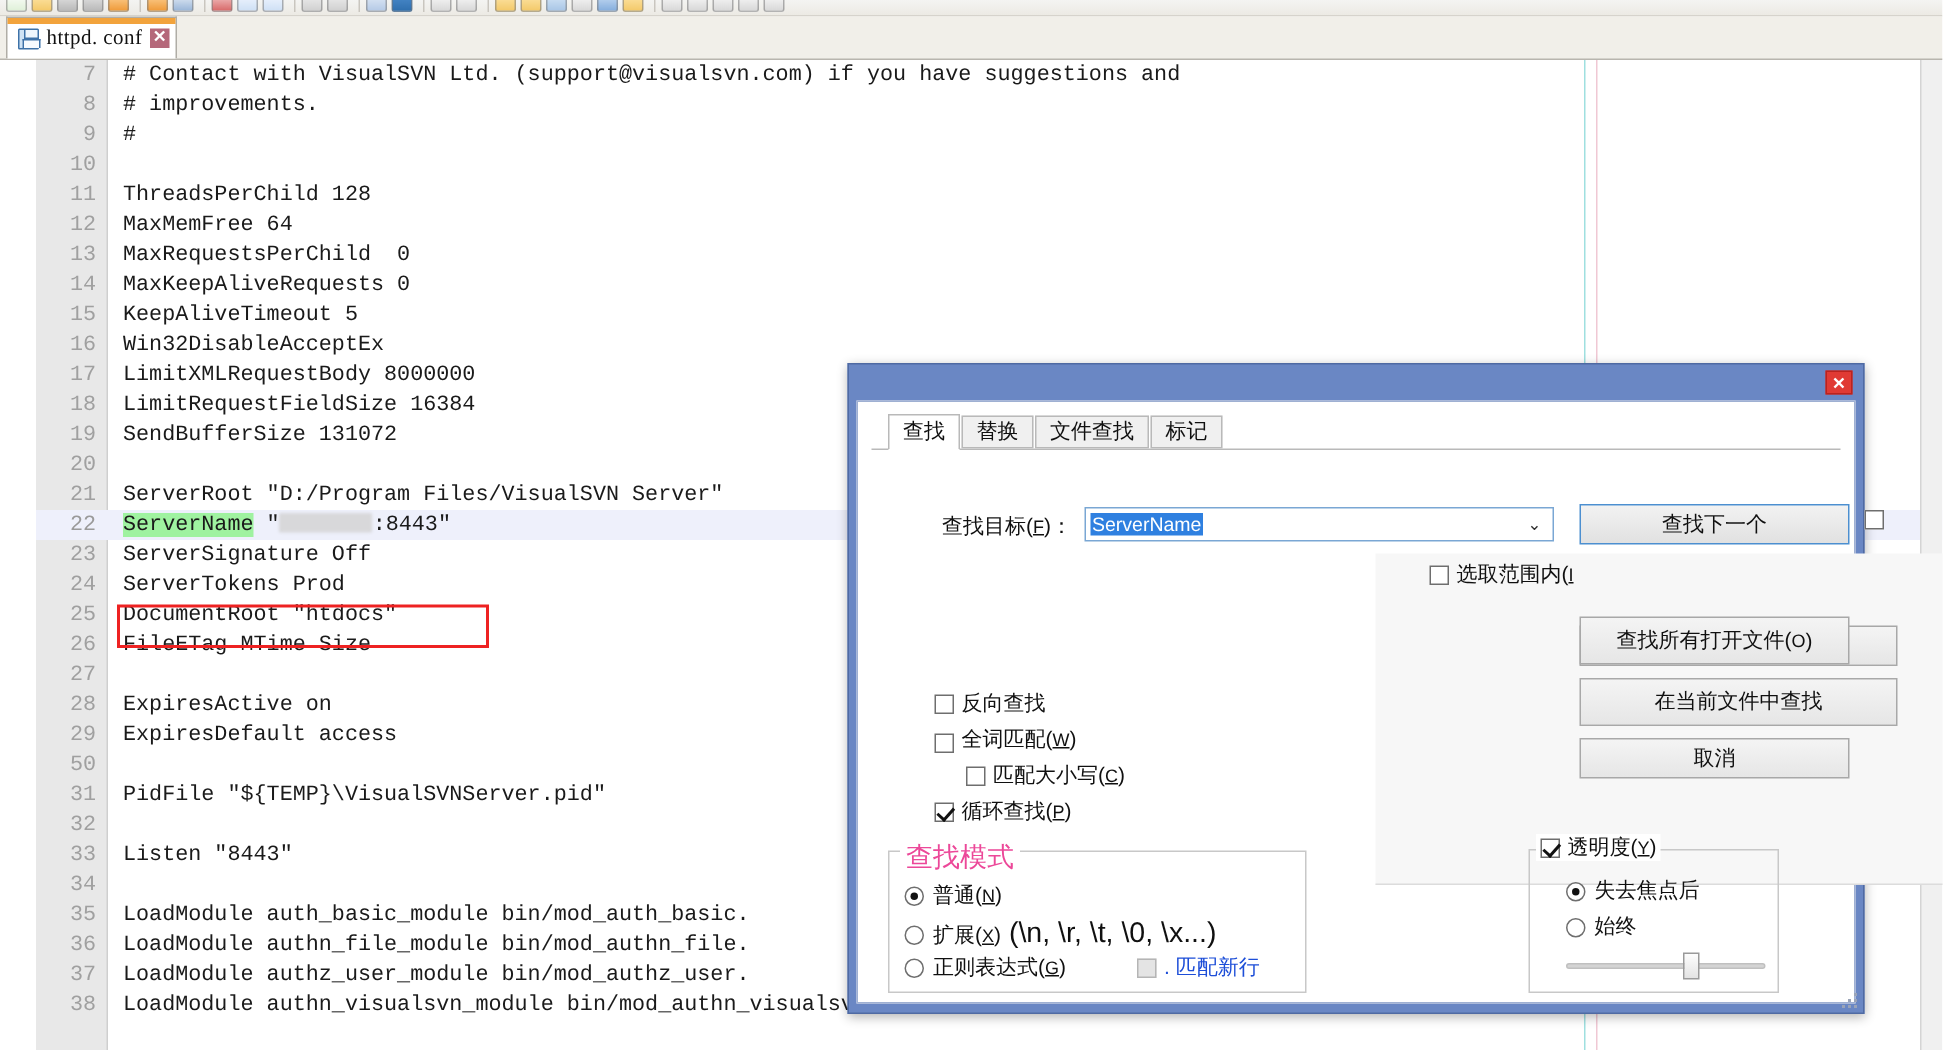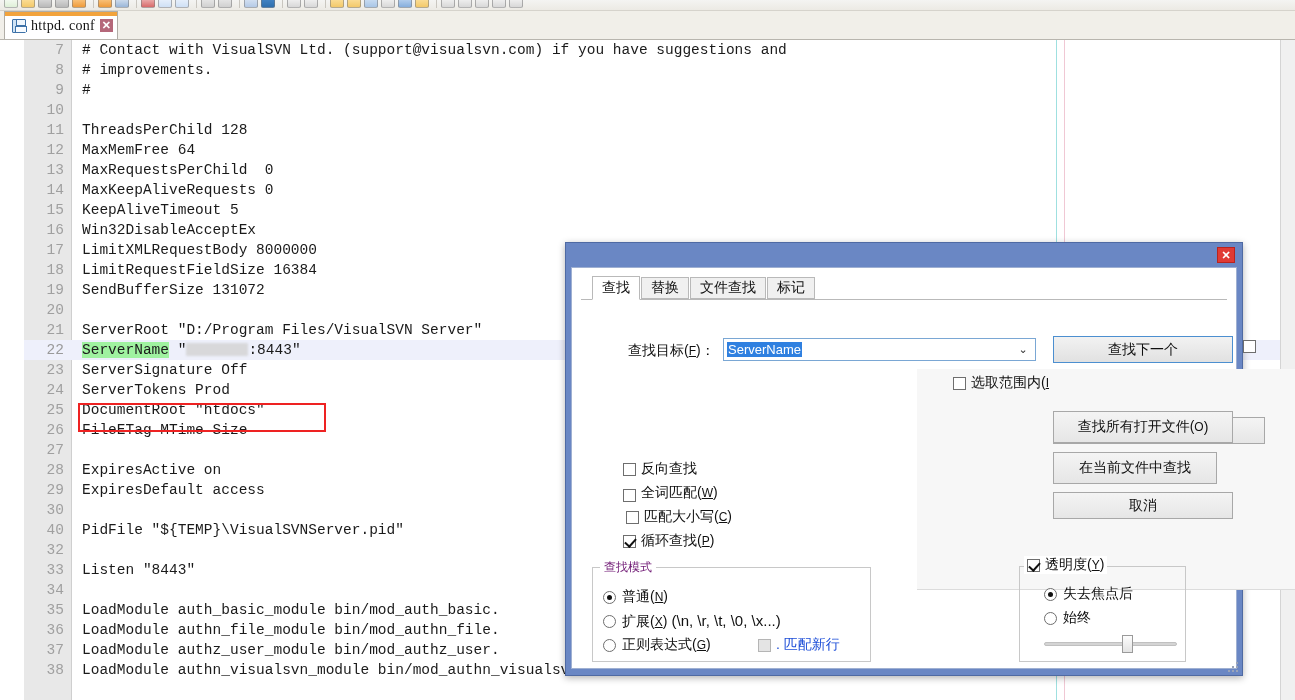--- a/index.html
+++ b/index.html
@@ -194,21 +194,21 @@
     border: 1px solid #6e6e6e; position: relative; flex: 0 0 auto;
   }
   .rad.sel::after {
     content: ""; position: absolute; left: 3px; top: 3px; width: 5px; height: 5px;
     border-radius: 50%; background: #111;
   }
 
   .groupbox { position: absolute; border: 1px solid #c8c8c8; }
   .groupbox > .gb-title {
     position: absolute; left: 7px; top: -9px; background: #fff; padding: 0 4px;
-    font-size: 12px; color: #701a75; white-space: nowrap;
+    font-size: 18px; color: #ec4899; white-space: nowrap;
   }
 
   .slider { position: absolute; height: 18px; }
   .slider .track {
     position: absolute; left: 0; right: 0; top: 7px; height: 4px;
     background: #d4d4d4; border: 1px solid #c0c0c0; border-radius: 2px;
   }
   .slider .thumb {
     position: absolute; top: 0; width: 11px; height: 18px;
     background: linear-gradient(#fdfdfd,#e3e3e3); border: 1px solid #9a9a9a;
@@ -379,25 +379,25 @@
           </div>
           <div class="row">
             <span class="ln">28</span>
             <span class="code line">ExpiresActive on</span>
           </div>
           <div class="row">
             <span class="ln">29</span>
             <span class="code line">ExpiresDefault access</span>
           </div>
           <div class="row">
-            <span class="ln">30</span>
+            <span class="ln">50</span>
             <span class="code line"></span>
           </div>
           <div class="row">
-            <span class="ln">40</span>
+            <span class="ln">31</span>
             <span class="code line">PidFile "${TEMP}\VisualSVNServer.pid"</span>
           </div>
           <div class="row">
             <span class="ln">32</span>
             <span class="code line"></span>
           </div>
           <div class="row">
             <span class="ln">33</span>
             <span class="code line">Listen "8443"</span>
           </div>
@@ -460,55 +460,55 @@
           <span class="mn small-mn">T</span>
           <span>)</span>
         </div>
 
       <div class="btn" style="left:481px;top:143px;width:180px;height:32px;">
           <span>查找所有打开文件(</span>
           <span class="mn small-mn">O</span>
           <span>)</span>
         </div>
 
-      <div class="btn" style="left:481px;top:184px;width:164px;height:32px;">在当前文件中查找</div>
+      <div class="btn" style="left:481px;top:184px;width:212px;height:32px;">在当前文件中查找</div>
 
       <div class="btn" style="left:481px;top:224px;width:180px;height:27px;">取消</div>
 
       <div class="chk-wrap" style="left:381px;top:106px;">
         <span class="chk"></span>
         <span class="lbl"><span>选取范围内(</span><span class="mn small-mn">I</span></span>
       </div>
 
       <div class="chk-wrap" style="left:51px;top:192px;">
         <span class="chk"></span>
         <span class="lbl">反向查找</span>
       </div>
       <div class="chk-wrap" style="left:51px;top:216px;align-items:flex-end;">
         <span class="chk"></span>
         <span class="lbl"><span>全词匹配(</span><span class="mn small-mn">W</span><span>)</span></span>
       </div>
-      <div class="chk-wrap" style="left:33px;top:240px;padding-left:21px;">
+      <div class="chk-wrap" style="left:51px;top:240px;padding-left:21px;">
         <span class="chk"></span>
         <span class="lbl"><span>匹配大小写(</span><span class="mn small-mn">C</span><span>)</span></span>
       </div>
       <div class="chk-wrap" style="left:51px;top:264px;">
         <span class="chk checked"></span>
         <span class="lbl"><span>循环查找(</span><span class="mn small-mn">P</span><span>)</span></span>
       </div>
 
       <div class="groupbox" style="left:20px;top:299px;width:279px;height:95px;">
         <span class="gb-title">查找模式</span>
         <div class="rad-wrap" style="left:10px;top:20px;">
           <span class="rad sel"></span>
           <span class="lbl"><span>普通(</span><span class="mn small-mn">N</span><span>)</span></span>
         </div>
         <div class="rad-wrap" style="left:10px;top:44px;">
           <span class="rad"></span>
-          <span class="lbl"><span>扩展(</span><span class="mn small-mn">X</span><span>)</span><span style="font-size:15px"> (\n, \r, \t, \0, \x...)</span></span>
+          <span class="lbl"><span>扩展(</span><span class="mn small-mn">X</span><span>)</span><span style="font-size:19px"> (\n, \r, \t, \0, \x...)</span></span>
         </div>
         <div class="rad-wrap" style="left:10px;top:68px;">
           <span class="rad"></span>
           <span class="lbl"><span>正则表达式(</span><span class="mn small-mn">G</span><span>)</span></span>
         </div>
         <div class="chk-wrap" style="left:165px;top:68px;">
           <span class="chk disabled"></span>
           <span class="lbl" style="color:#1d4ed8">. 匹配新行</span>
         </div>
       </div>

